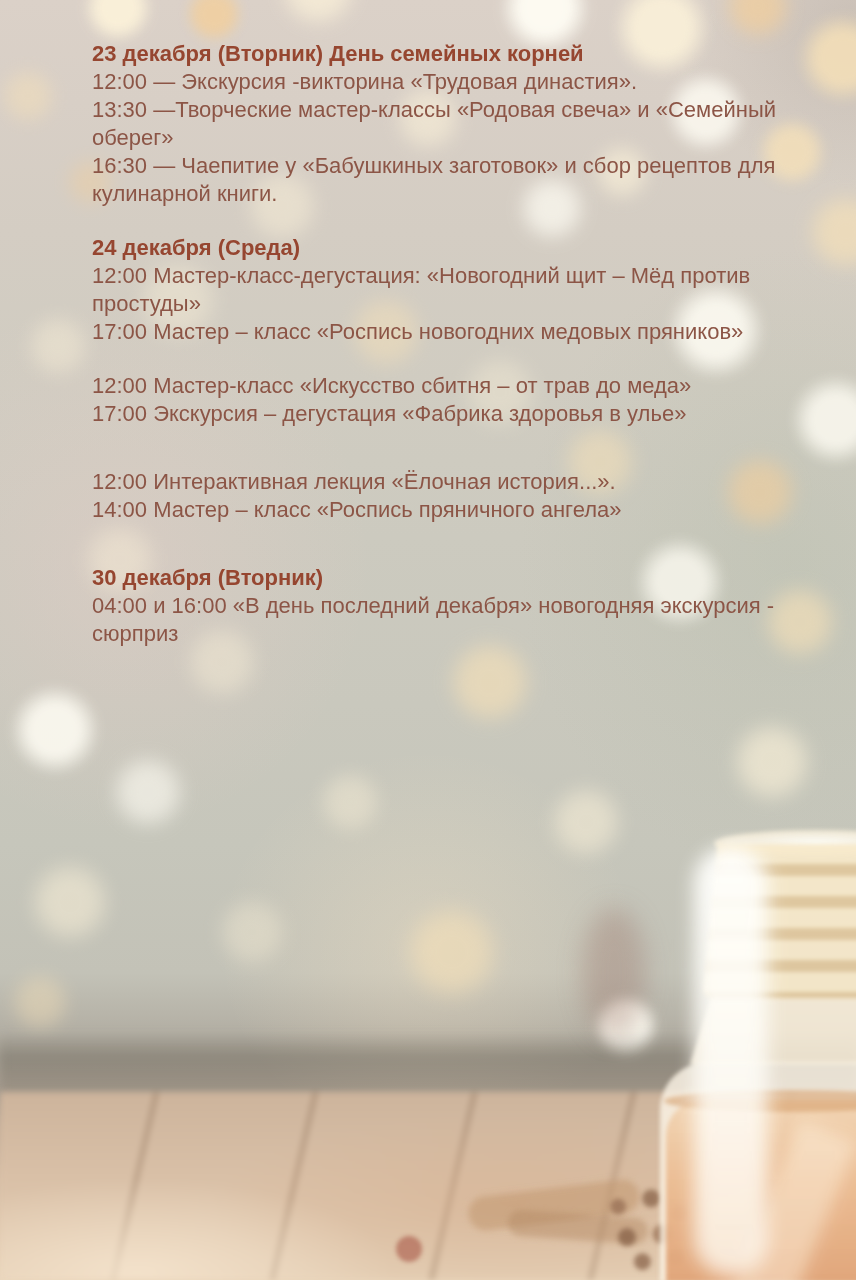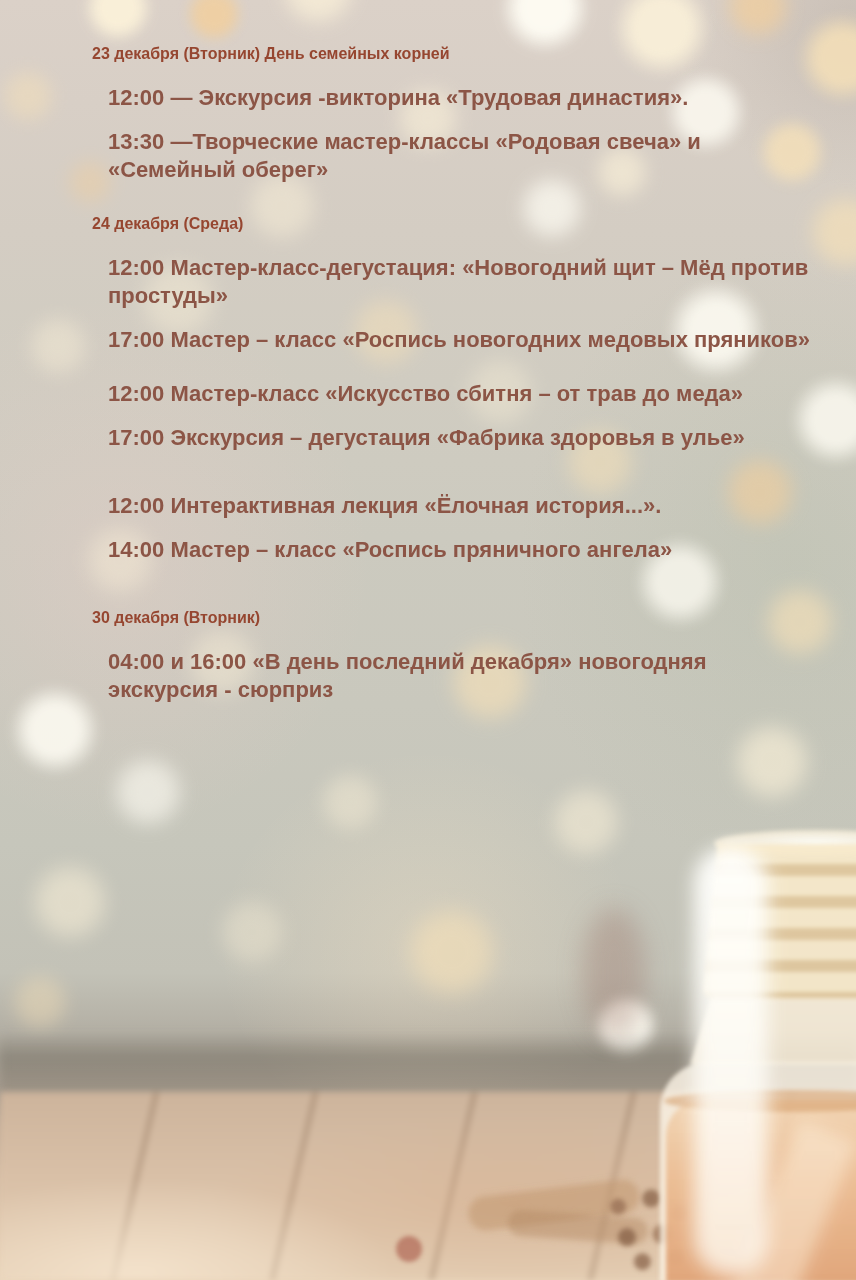--- a/index.html
+++ b/index.html
@@ -72,23 +72,23 @@
   .cinnamon2{position:absolute;left:508px;top:1214px;width:140px;height:26px;border-radius:14px;
     transform:rotate(4deg);background:rgba(178,136,98,.45);filter:blur(3px);}
   .berry{position:absolute;left:396px;top:1236px;width:26px;height:26px;border-radius:50%;
     background:rgba(158,66,52,.5);filter:blur(2px);}
   
   .content{position:absolute;left:92px;top:40px;width:742px;color:#8c5546;
     font-size:22px;line-height:28px;}
   .day{margin-top:26px;}
   .day:first-child{margin-top:0;}
   .day.gap-lg{margin-top:40px;}
-  .day-title{margin:0;font-size:16px;line-height:28px;font-weight:bold;color:#964630;}
+  .day-title{margin:0;font-size:22px;line-height:28px;font-weight:bold;color:#964630;}
   .day-title.title-gap{margin-bottom:14px;}
-  .event{margin:16px;font-weight:bold;}
+  .event{margin:0;}
 </style>
 </head>
 <body>
 
 <div class="page">
 
   <div class="tint"></div>
   <div id="bokeh-layer">
       <div class="bokeh" style="left: 82px; top: -28px; width: 72px; height: 72px; position: absolute; opacity: 0.9; filter: blur(5px); background: radial-gradient(closest-side, rgb(253, 243, 218) 55%, rgba(255, 255, 255, 0) 100%);"></div>
       <div class="bokeh" style="left: 184px; top: -16px; width: 60px; height: 60px; position: absolute; opacity: 0.8; filter: blur(5px); background: radial-gradient(closest-side, rgb(243, 207, 156) 55%, rgba(255, 255, 255, 0) 100%);"></div>
@@ -151,20 +151,21 @@
     </div>
     <div class="jar-highlight"></div>
   </div>
 
   <div class="content" style="color: rgb(140, 85, 70);">
 
     <section class="day">
       <h2 class="day-title" style="color: rgb(150, 70, 48);">23 декабря (Вторник) День семейных корней</h2>
       <p class="event">12:00 — Экскурсия -викторина «Трудовая династия».</p>
       <p class="event">13:30 —Творческие мастер-классы «Родовая свеча» и «Семейный оберег»</p>
+      <p class="event">16:30 — Чаепитие у «Бабушкиных заготовок» и сбор рецептов для кулинарной книги.</p>
     </section>
 
     <section class="day">
       <h2 class="day-title" style="color: rgb(150, 70, 48);">24 декабря (Среда)</h2>
       <p class="event">12:00 Мастер-класс-дегустация: «Новогодний щит – Мёд против простуды»</p>
       <p class="event">17:00 Мастер – класс «Роспись новогодних медовых пряников»</p>
     </section>
 
     <section class="day">
       <p class="event">12:00 Мастер-класс «Искусство сбитня – от трав до меда»</p>

